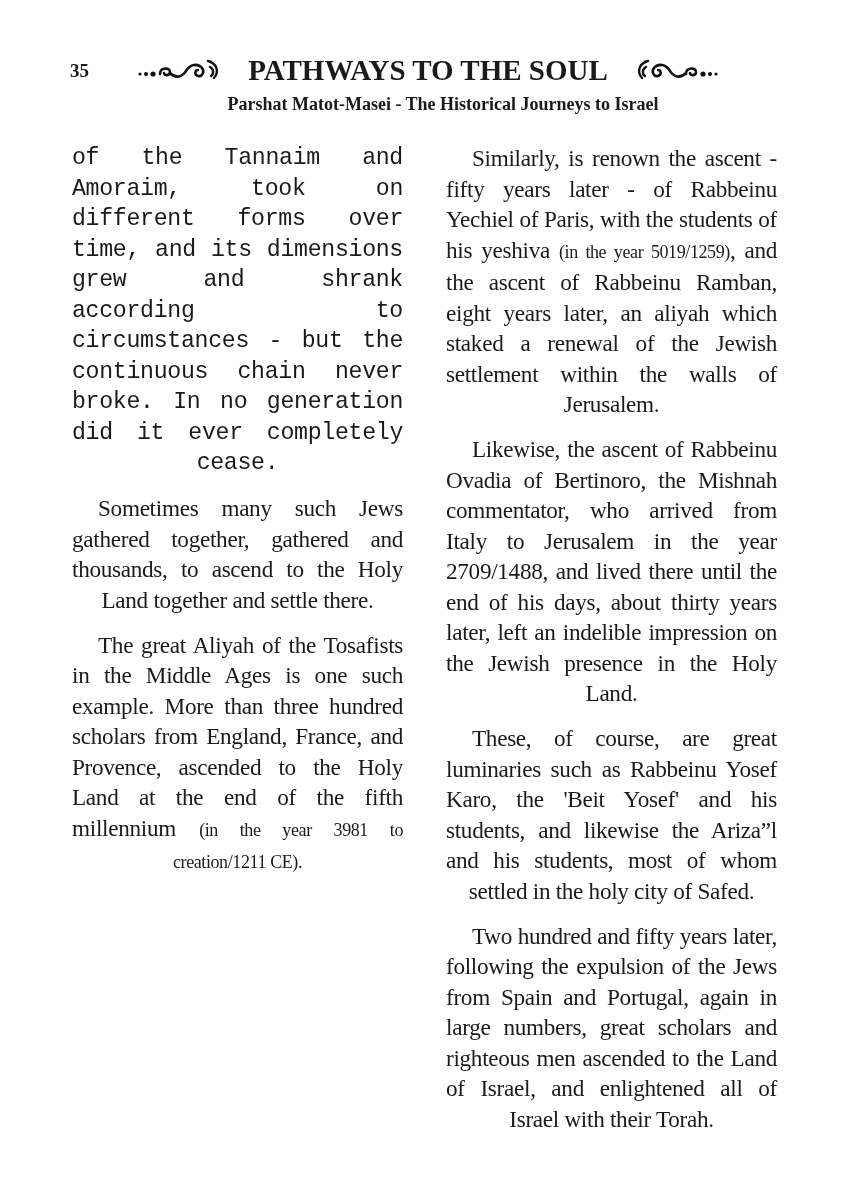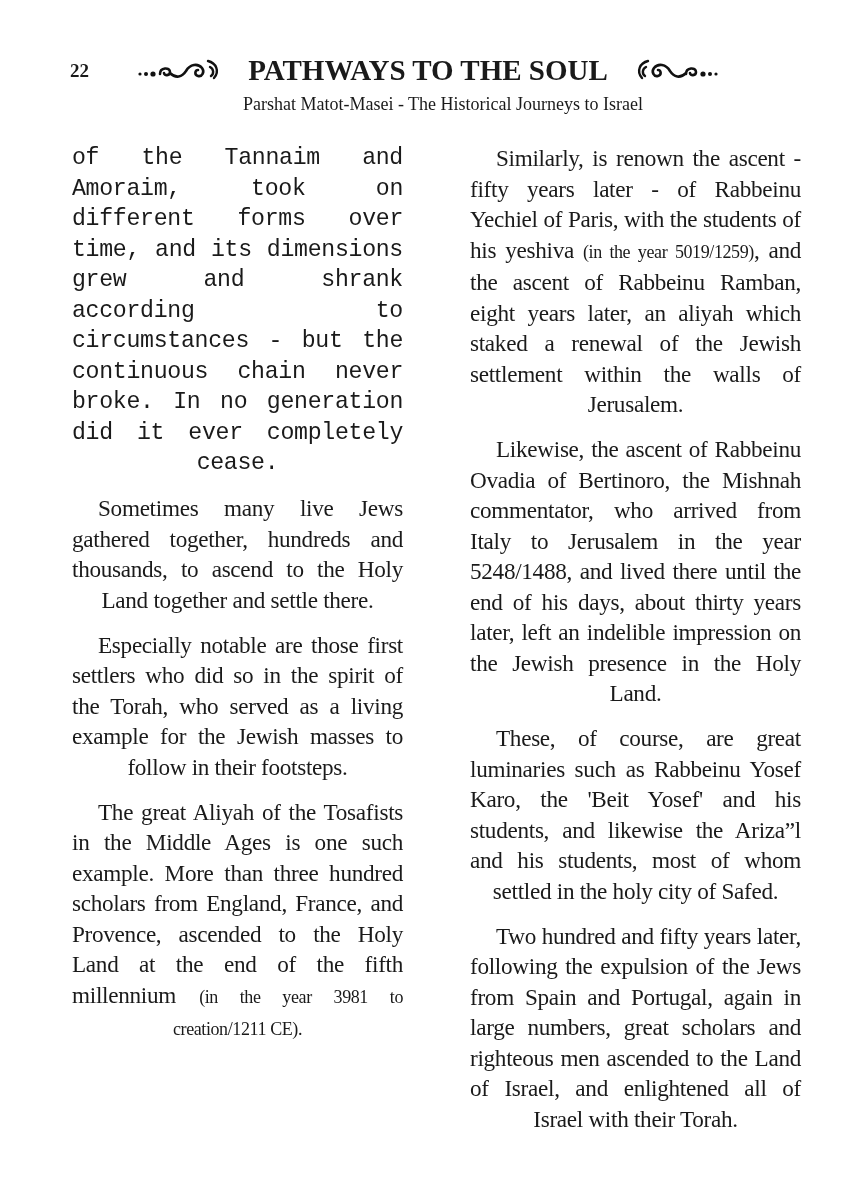--- a/index.html
+++ b/index.html
@@ -46,51 +46,51 @@
       align-items: center;
     }
     .ornament svg { display: block; }
     .subtitle {
       position: absolute;
       left: 0;
       width: 846px;
       top: 94px;
       text-align: center;
       font-size: 18px;
-      font-weight: normal;
+      font-weight: bold;
       font-family: "Liberation Serif", serif;
       padding-left: 40px;
       box-sizing: border-box;
     }
     .column {
       position: absolute;
       top: 143px;
       width: 331px;
       font-size: 23.2px;
       line-height: 30.5px;
       text-align: justify;
       letter-spacing: -0.3px;
     }
     .col-left { left: 72px; }
-    .col-right { left: 446px; margin-left: 24px; }
+    .col-right { left: 446px; }
     .para {
       margin: 0 0 14.5px 0;
       text-indent: 26px;
       text-align-last: center;
     }
     .para.no-indent { text-indent: 0; font-family: Liberation Mono, monospace; }
     .small {
       font-size: 18px;
       letter-spacing: -0.4px;
     }
   </style>
 </head>
 <body>
 
-<div class="page-number">22</div>
+<div class="page-number">35</div>
 
 <div class="running-head">
   <span class="ornament">
     <svg width="90" height="30" viewBox="0 0 90 30">
       <circle cx="4" cy="19" r="1.6" fill="#111"></circle>
       <circle cx="10" cy="19" r="2" fill="#111"></circle>
       <circle cx="17" cy="19" r="2.6" fill="#111"></circle>
       <path d="M24 19 C24 12, 34 12, 34 17 C34 21, 28 21, 28 18 M34 18 C40 24, 46 22, 50 16 C54 9, 62 8, 66 13 C69 17, 66 22, 62 21 C58 20, 59 15, 62 15" stroke="#111" stroke-width="2.6" fill="none" stroke-linecap="round"></path>
       <path d="M72 6 C80 8, 84 16, 78 23 M74 12 C78 14, 78 19, 75 21" stroke="#111" stroke-width="2.4" fill="none" stroke-linecap="round"></path>
     </svg>
@@ -104,23 +104,22 @@
       <circle cx="80" cy="19" r="2" fill="#111"></circle>
       <circle cx="86" cy="19" r="1.6" fill="#111"></circle>
     </svg>
   </span>
 </div>
 
 <div class="subtitle">Parshat Matot-Masei - The Historical Journeys to Israel</div>
 
 <div class="column col-left">
   <p class="para no-indent"><span>of the Tannaim and Amoraim, took on different forms over time, and its dimensions grew and shrank according to circumstances - but the continuous chain never broke. In no generation did it ever completely cease.</span></p>
-  <p class="para"><span>Sometimes many live Jews gathered together, hundreds and thousands, to ascend to the Holy Land together and settle there.</span></p>
-  <p class="para"><span>Especially notable are those first settlers who did so in the spirit of the Torah, who served as a living example for the Jewish masses to follow in their footsteps.</span></p>
+  <p class="para"><span>Sometimes many such Jews gathered together, gathered and thousands, to ascend to the Holy Land together and settle there.</span></p>
   <p class="para"><span>The great Aliyah of the Tosafists in the Middle Ages is one such example. More than three hundred scholars from England, France, and Provence, ascended to the Holy Land at the end of the fifth millennium </span><span class="small">(in the year 3981 to creation/1211 CE).</span></p>
 </div>
 
 <div class="column col-right">
   <p class="para"><span>Similarly, is renown the ascent - fifty years later - of Rabbeinu Yechiel of Paris, with the students of his yeshiva </span><span class="small">(in the year 5019/1259)</span><span>, and the ascent of Rabbeinu Ramban, eight years later, an aliyah which staked a renewal of the Jewish settlement within the walls of Jerusalem.</span></p>
-  <p class="para"><span>Likewise, the ascent of Rabbeinu Ovadia of Bertinoro, the Mishnah commentator, who arrived from Italy to Jerusalem in the year 5248/1488, and lived there until the end of his days, about thirty years later, left an indelible impression on the Jewish presence in the Holy Land.</span></p>
+  <p class="para"><span>Likewise, the ascent of Rabbeinu Ovadia of Bertinoro, the Mishnah commentator, who arrived from Italy to Jerusalem in the year 2709/1488, and lived there until the end of his days, about thirty years later, left an indelible impression on the Jewish presence in the Holy Land.</span></p>
   <p class="para"><span>These, of course, are great luminaries such as Rabbeinu Yosef Karo, the 'Beit Yosef' and his students, and likewise the Ariza”l and his students, most of whom settled in the holy city of Safed.</span></p>
   <p class="para"><span>Two hundred and fifty years later, following the expulsion of the Jews from Spain and Portugal, again in large numbers, great scholars and righteous men ascended to the Land of Israel, and enlightened all of Israel with their Torah.</span></p>
 </div>
 
 </body></html>

